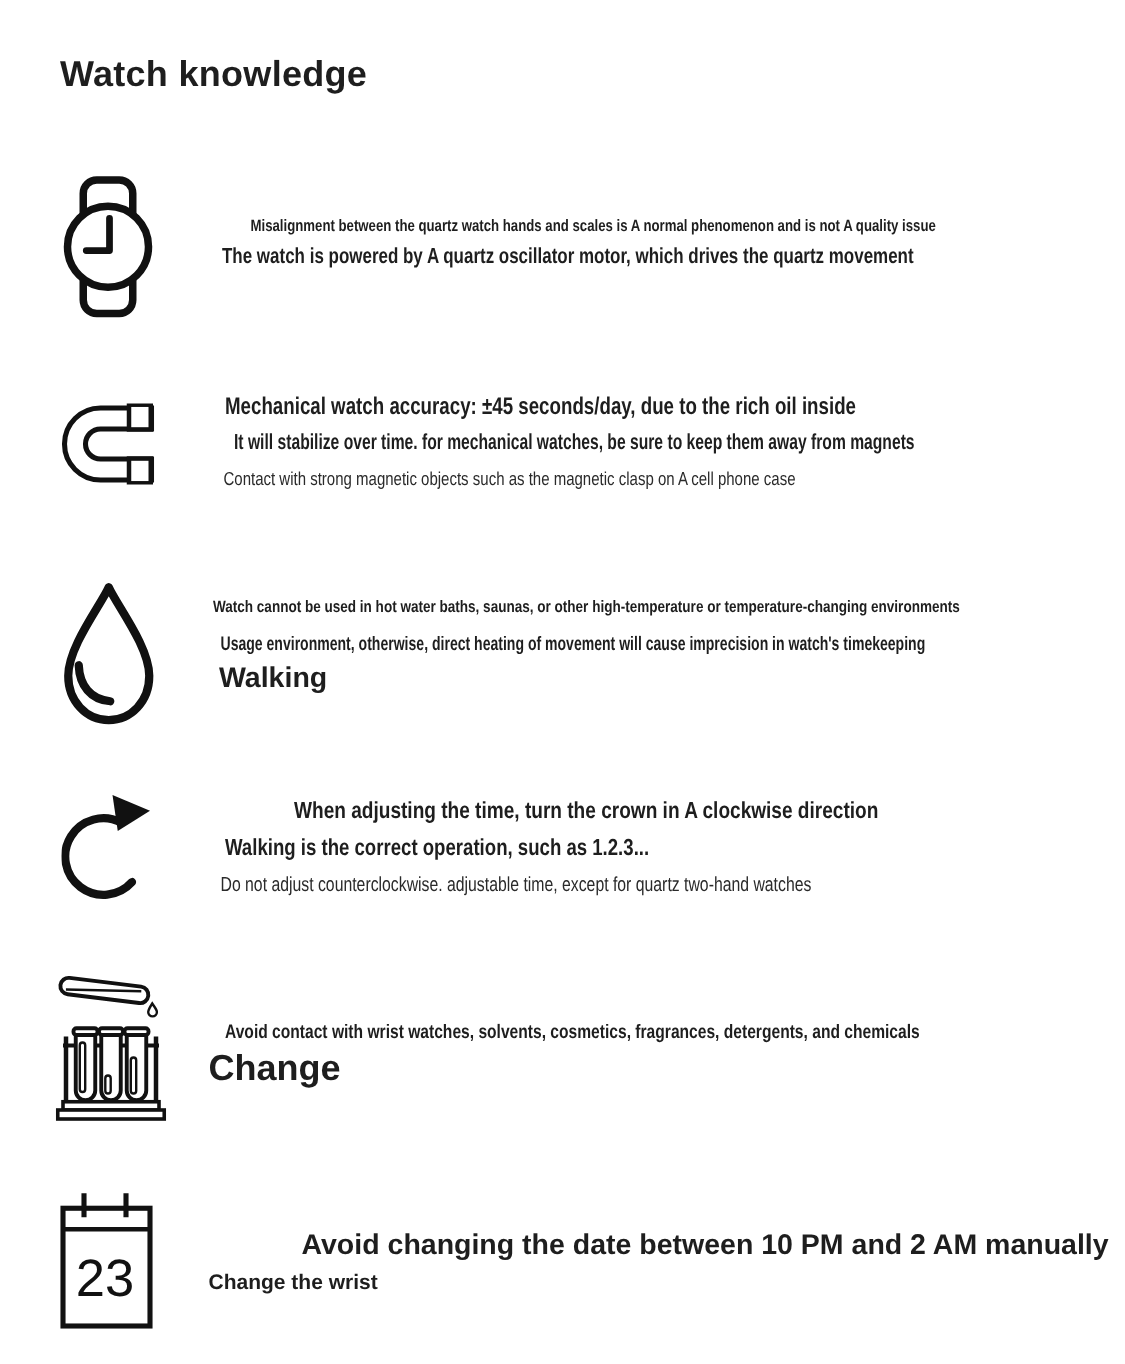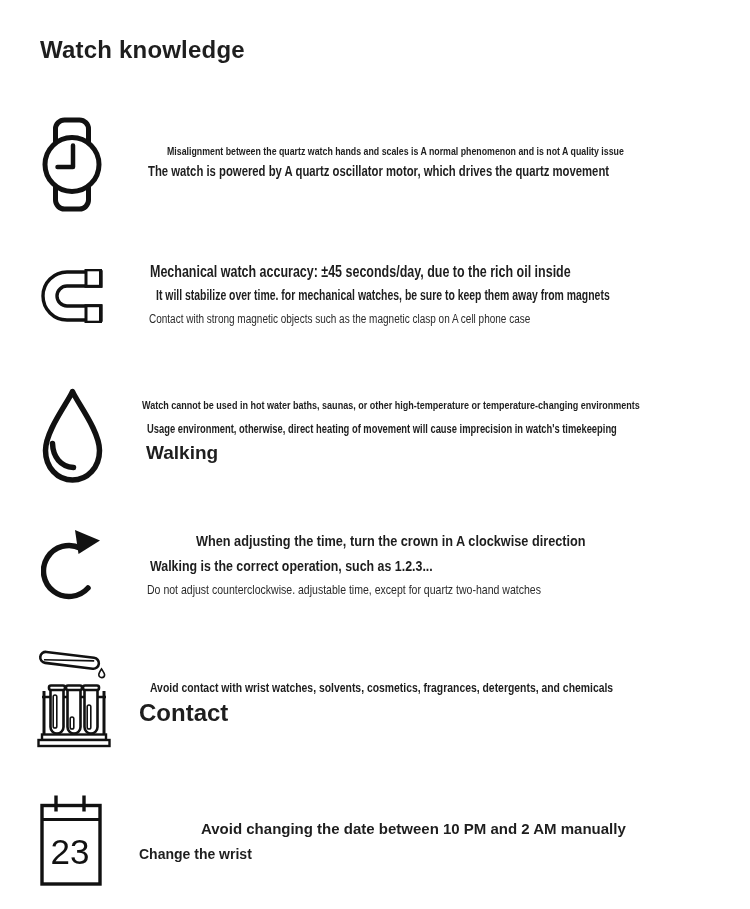--- a/index.html
+++ b/index.html
@@ -36,21 +36,21 @@
   .ic-rotate{left:41px;top:525px;}
   .s4l1{left:196px;top:532px;font-size:15.5px;transform:scaleX(0.82);}
   .s4l2{left:150px;top:557px;font-size:15.5px;transform:scaleX(0.80);}
   .s4l3{left:147px;top:582px;font-size:13.5px;transform:scaleX(0.78);}
 
   .ic-tubes{left:37px;top:650px;}
   .s5l1{left:150px;top:680px;font-size:13px;transform:scaleX(0.80);}
   .s5l2{left:139px;top:699px;font-size:24px;}
 
   .ic-cal{left:40px;top:794px;}
-  .s6l1{left:201px;top:820px;font-size:15px;}
+  .s6l1{left:201px;top:820px;font-size:19px;}
   .s6l2{left:139px;top:846px;font-size:14px;}
 
   .cal-day{font-family:"Liberation Sans","DejaVu Sans",sans-serif;font-weight:400;}
 </style>
 </head>
 <body>
 
 <div class="canvas">
 
   <div class="tl title">Watch knowledge</div>
@@ -113,21 +113,21 @@
       <path d="M47.5,40 V77 A6.5,6.5 0 0 0 60.5,77 V40" fill="#fff" stroke="#111" stroke-width="2.6"></path>
       <rect x="46" y="35.5" width="16" height="4.5" rx="2" fill="#fff" stroke="#111" stroke-width="2.6"></rect>
       <rect x="16.2" y="45" width="3.6" height="33" rx="1.8" fill="none" stroke="#111" stroke-width="1.6"></rect>
       <rect x="33.2" y="67" width="3.6" height="12" rx="1.8" fill="none" stroke="#111" stroke-width="1.6"></rect>
       <rect x="50.2" y="55" width="3.6" height="24" rx="1.8" fill="none" stroke="#111" stroke-width="1.6"></rect>
       <rect x="5" y="84.5" width="64" height="5.5" fill="#fff" stroke="#111" stroke-width="2.4"></rect>
       <rect x="1.5" y="90" width="71" height="6" fill="#fff" stroke="#111" stroke-width="2.4"></rect>
     </svg>
   </div>
   <div class="tl b s5l1">Avoid contact with wrist watches, solvents, cosmetics, fragrances, detergents, and chemicals</div>
-  <div class="tl b s5l2">Contact</div>
+  <div class="tl b s5l2">Change</div>
 
   <div class="icon ic-cal">
     <svg width="62" height="92" viewBox="0 0 62 92" aria-hidden="true">
       <rect x="2" y="11.5" width="58" height="78.5" fill="#fff" stroke="#111" stroke-width="3.4"></rect>
       <line x1="2" y1="25.5" x2="60" y2="25.5" stroke="#111" stroke-width="3"></line>
       <line x1="16" y1="1.5" x2="16" y2="17.5" stroke="#111" stroke-width="3.4"></line>
       <line x1="44" y1="1.5" x2="44" y2="17.5" stroke="#111" stroke-width="3.4"></line>
       <text class="cal-day" x="30" y="70" text-anchor="middle" font-size="35" fill="#111">23</text>
     </svg>
   </div>

